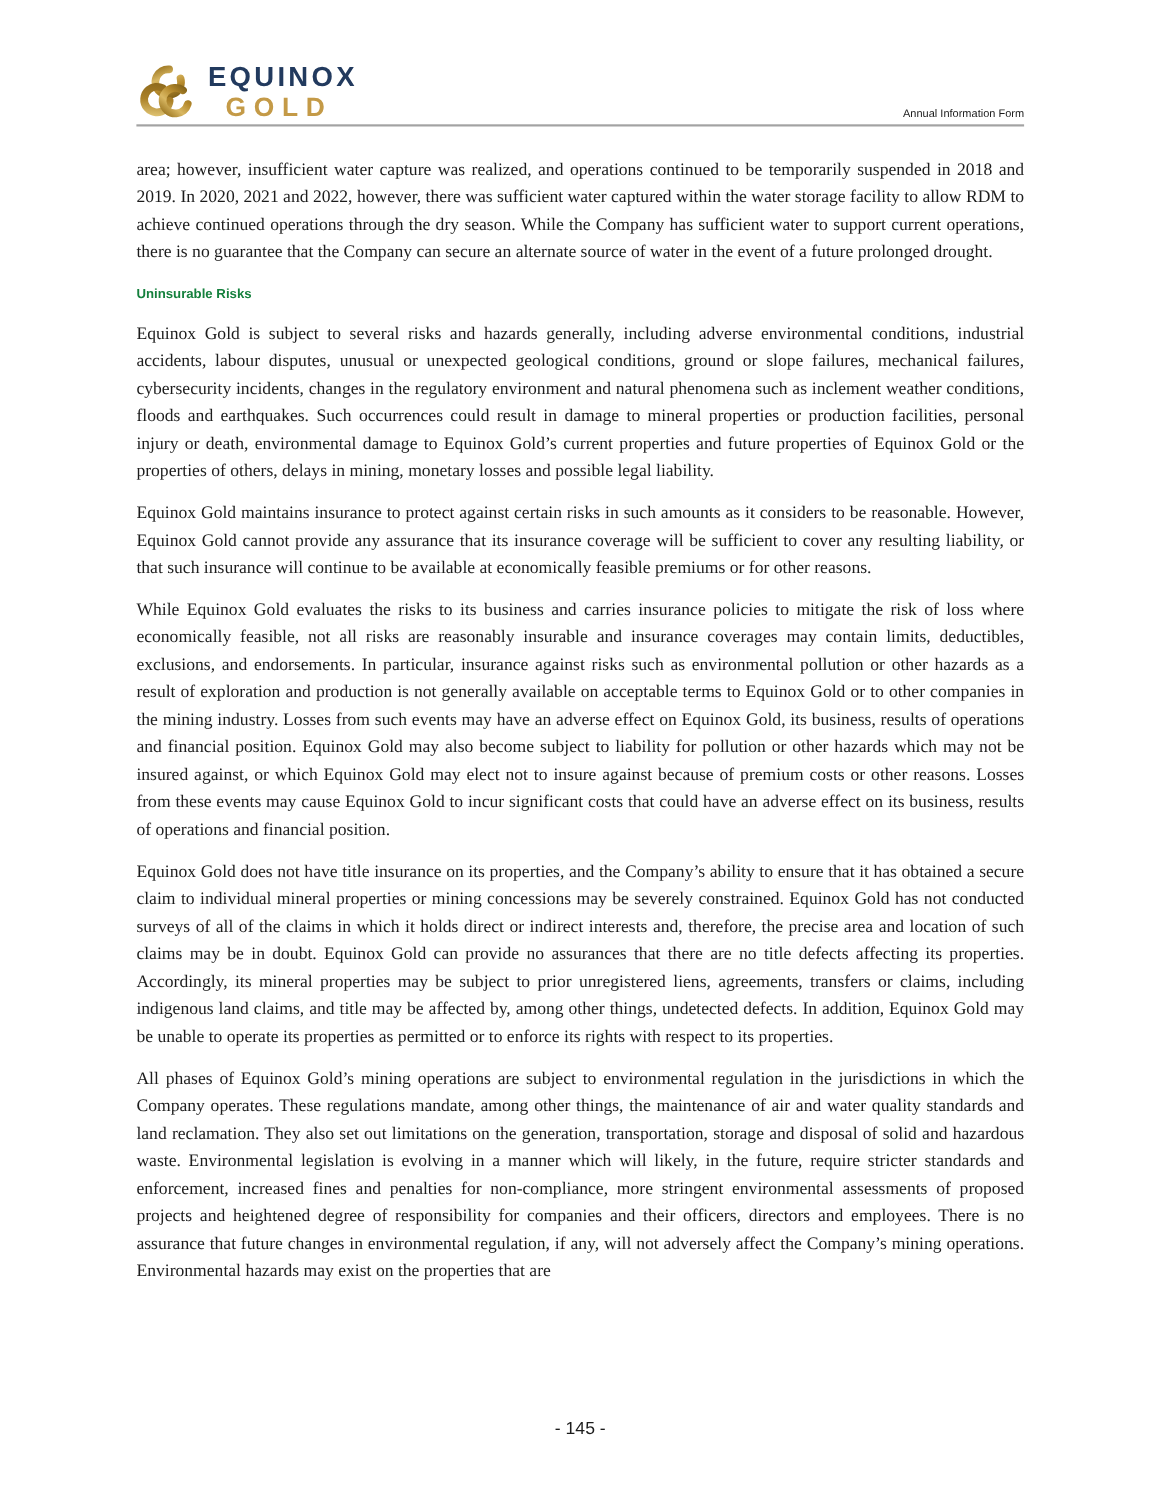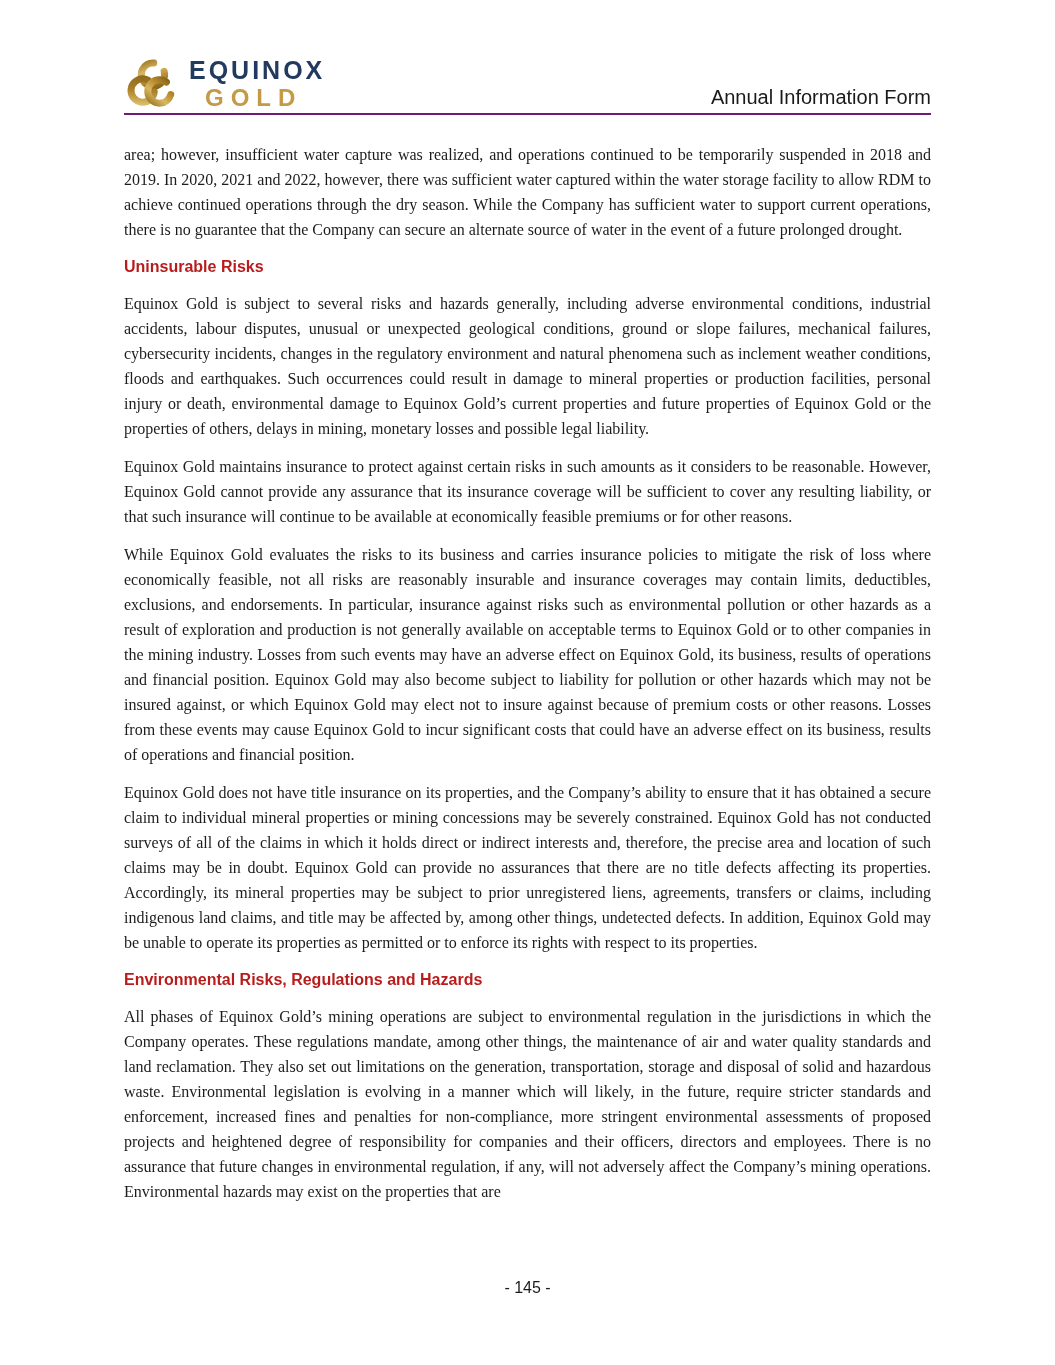--- a/index.html
+++ b/index.html
@@ -13,21 +13,21 @@
     font-family: "Liberation Sans", sans-serif;
     color: #1c1c1c;
     overflow: hidden;
   }
   .header {
     margin: 0 124px;
     padding-top: 56px;
     display: flex;
     justify-content: space-between;
     align-items: flex-end;
-    border-bottom: 2px solid #701a75;
+    border-bottom: 2px solid #a3a3a3;
     padding-bottom: 1px;
   }
   .logo {
     display: flex;
     align-items: center;
     gap: 9px;
   }
   .logo-icon { width: 56px; height: 56px; display: block; }
   .logo-text { display: flex; flex-direction: column; line-height: 1; }
   .logo-line1 {
@@ -39,49 +39,49 @@
   .logo-line2 {
     font-size: 24px;
     font-weight: bold;
     letter-spacing: 7px;
     color: #C49A47;
     text-align: left;
     padding-left: 16px;
     margin-top: 3px;
   }
   .header-right {
-    font-size: 20px;
+    font-size: 10px;
     color: #1a1a1a;
     padding-bottom: 3px;
     white-space: nowrap;
   }
   .content {
     margin: 0 124px;
     padding-top: 27px;
     font-size: 16px;
     line-height: 25px;
     text-align: justify;
   }
   .content p {
     margin-bottom: 13px;
     text-align: justify;
     text-justify: inter-word;
     font-family: Liberation Serif, serif;
   }
   .content h2 {
-    font-size: 16px;
+    font-size: 12px;
     font-weight: bold;
-    color: #b91c1c;
+    color: #15803d;
     margin: 15px 0 14px 0;
     text-align: left;
     line-height: 20px;
   }
   .footer {
     position: absolute;
-    bottom: 68px;
+    bottom: 56px;
     left: 0;
     width: 100%;
     text-align: center;
     font-size: 16px;
     color: #1c1c1c;
   }
 </style>
 </head>
 <body>
 
@@ -115,19 +115,18 @@
     <div class="header-right">Annual Information Form</div>
   </div>
 
   <div class="content">
     <p>area; however, insufficient water capture was realized, and operations continued to be temporarily suspended in 2018 and 2019. In 2020, 2021 and 2022, however, there was sufficient water captured within the water storage facility to allow RDM to achieve continued operations through the dry season. While the Company has sufficient water to support current operations, there is no guarantee that the Company can secure an alternate source of water in the event of a future prolonged drought.</p>
     <h2>Uninsurable Risks</h2>
     <p>Equinox Gold is subject to several risks and hazards generally, including adverse environmental conditions, industrial accidents, labour disputes, unusual or unexpected geological conditions, ground or slope failures, mechanical failures, cybersecurity incidents, changes in the regulatory environment and natural phenomena such as inclement weather conditions, floods and earthquakes. Such occurrences could result in damage to mineral properties or production facilities, personal injury or death, environmental damage to Equinox Gold’s current properties and future properties of Equinox Gold or the properties of others, delays in mining, monetary losses and possible legal liability.</p>
     <p>Equinox Gold maintains insurance to protect against certain risks in such amounts as it considers to be reasonable. However, Equinox Gold cannot provide any assurance that its insurance coverage will be sufficient to cover any resulting liability, or that such insurance will continue to be available at economically feasible premiums or for other reasons.</p>
     <p>While Equinox Gold evaluates the risks to its business and carries insurance policies to mitigate the risk of loss where economically feasible, not all risks are reasonably insurable and insurance coverages may contain limits, deductibles, exclusions, and endorsements. In particular, insurance against risks such as environmental pollution or other hazards as a result of exploration and production is not generally available on acceptable terms to Equinox Gold or to other companies in the mining industry. Losses from such events may have an adverse effect on Equinox Gold, its business, results of operations and financial position. Equinox Gold may also become subject to liability for pollution or other hazards which may not be insured against, or which Equinox Gold may elect not to insure against because of premium costs or other reasons. Losses from these events may cause Equinox Gold to incur significant costs that could have an adverse effect on its business, results of operations and financial position.</p>
     <p>Equinox Gold does not have title insurance on its properties, and the Company’s ability to ensure that it has obtained a secure claim to individual mineral properties or mining concessions may be severely constrained. Equinox Gold has not conducted surveys of all of the claims in which it holds direct or indirect interests and, therefore, the precise area and location of such claims may be in doubt. Equinox Gold can provide no assurances that there are no title defects affecting its properties. Accordingly, its mineral properties may be subject to prior unregistered liens, agreements, transfers or claims, including indigenous land claims, and title may be affected by, among other things, undetected defects. In addition, Equinox Gold may be unable to operate its properties as permitted or to enforce its rights with respect to its properties.</p>
-    <h2>Environmental Risks, Regulations and Hazards</h2>
     <p>All phases of Equinox Gold’s mining operations are subject to environmental regulation in the jurisdictions in which the Company operates. These regulations mandate, among other things, the maintenance of air and water quality standards and land reclamation. They also set out limitations on the generation, transportation, storage and disposal of solid and hazardous waste. Environmental legislation is evolving in a manner which will likely, in the future, require stricter standards and enforcement, increased fines and penalties for non-compliance, more stringent environmental assessments of proposed projects and heightened degree of responsibility for companies and their officers, directors and employees. There is no assurance that future changes in environmental regulation, if any, will not adversely affect the Company’s mining operations. Environmental hazards may exist on the properties that are</p>
   </div>
 
   <div class="footer">- 145 -</div>
 
 </div>
 
 </body></html>

